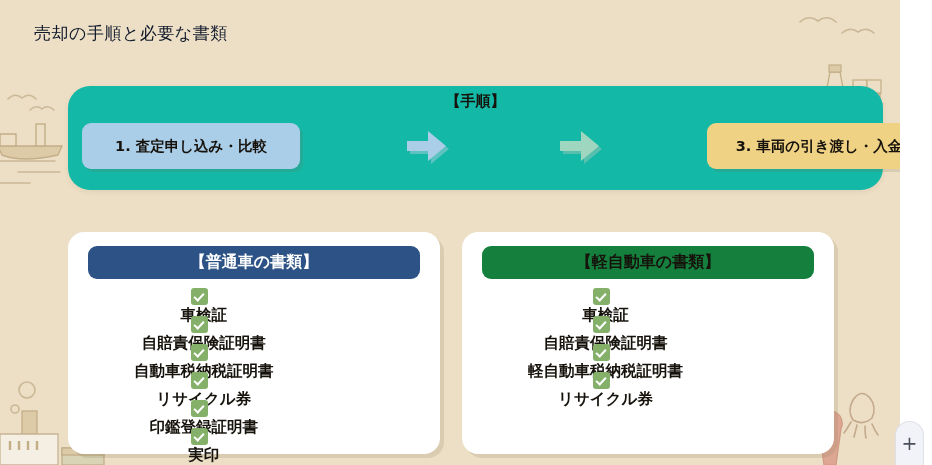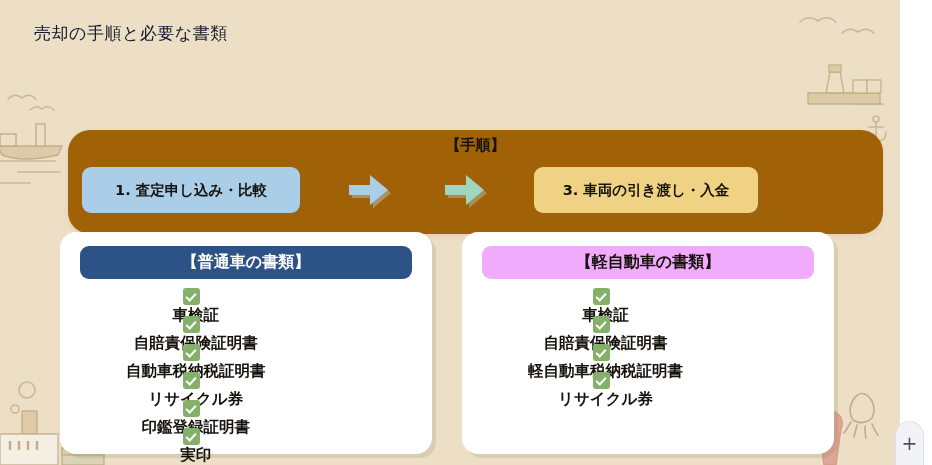--- a/index.html
+++ b/index.html
@@ -54,40 +54,39 @@
     white-space: nowrap;
   }
 
   
   .flow-panel {
     position: absolute;
     left: 68px;
     top: 86px;
     width: 815px;
     height: 104px;
-    background: #a16207;
+    background: #14b8a6;
     border-radius: 22px;
     box-shadow: 0 2px 5px rgba(120,100,70,0.10);
-    margin-top: 44px;
   }
   .flow-caption {
     position: absolute;
     left: 0;
     top: 6px;
     width: 815px;
     text-align: center;
     font-size: 15px;
     font-weight: bold;
     color: #16120c;
   }
   .flow-row {
     position: absolute;
     left: 14px;
     top: 31px;
-    width: 676px;
+    width: 849px;
     height: 58px;
     display: flex;
     align-items: center;
     justify-content: space-between;
   }
   .step {
     position: relative;
     height: 46px;
     border-radius: 9px;
     display: flex;
@@ -116,21 +115,21 @@
   
   .doc-card {
     position: absolute;
     top: 232px;
     width: 372px;
     height: 222px;
     background: #ffffff;
     border-radius: 16px;
     box-shadow: 4px 4px 0 rgba(150,130,95,0.20);
   }
-  .card-left  { left: 60px; }
+  .card-left  { left: 68px; }
   .card-right { left: 462px; }
 
   .card-head {
     position: absolute;
     left: 20px;
     top: 14px;
     width: 332px;
     height: 33px;
     border-radius: 9px;
     display: flex;
@@ -138,21 +137,21 @@
     justify-content: center;
     font-size: 16px;
     font-weight: bold;
     box-sizing: border-box;
   }
   .head-blue {
     background: #2d5285;
     color: #ffffff;
   }
   .head-gold {
-    background: #f0abfc;
+    background: #15803d;
     color: #16120c;
     text-align: right;
   }
 
   .doc-list {
     position: absolute;
     left: 66px;
     top: 56px;
     margin: 0;
     padding: 0;

